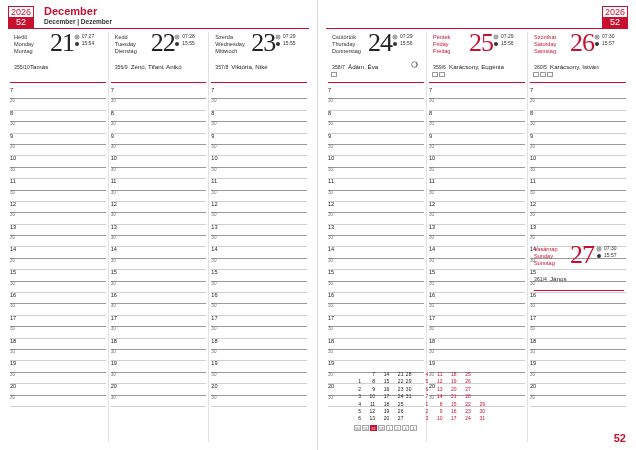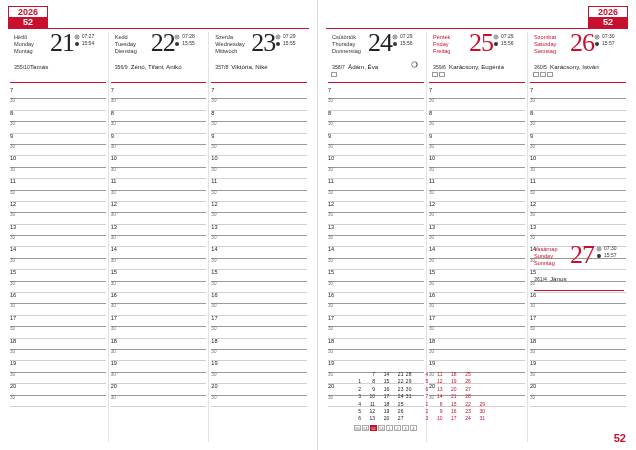--- a/index.html
+++ b/index.html
@@ -15,22 +15,22 @@
   .page {
     position:absolute; left:0; top:0; width:636px; height:450px;
     display:flex;
   }
   .leaf { position:relative; height:450px; }
   .leaf-left { width:318px; border-right:1px solid #d9d9d9; }
   .leaf-right { width:318px; }
 
   
   .yearbadge {
-    position:absolute; width:40px; text-align:center;
-    font-weight:bold; line-height:1.05;
+    position:absolute; width:26px; text-align:center;
+    font-weight:normal; line-height:1.05;
   }
   .yearbadge .yr {
     display:block; color:#c8102e; font-size:9px; border:1px solid #c8102e;
     border-bottom:none; padding:1px 0 0 0;
   }
   .yearbadge .wk {
     display:block; background:#c8102e; color:#fff; font-size:9px; padding:1px 0;
   }
   .yb-left { left:8px; top:6px; }
   .yb-right { right:8px; top:6px; }
@@ -112,20 +112,24 @@
 
 <div class="page">
 
   <div class="leaf leaf-left">
 
     <div class="yearbadge yb-left">
       <span class="yr">2026</span>
       <span class="wk">52</span>
     </div>
 
+    <div class="monthblock">
+      <div class="m1">December</div>
+      <div class="m2">December | Dezember</div>
+    </div>
     <div class="headrule"></div>
 
     <div class="cols">
 
       <div class="col">
         <div class="dayhead">
           <div class="dow">
             <div class="d1">Hétfő</div>
             <div class="d2">Monday</div>
             <div class="d3">Montag</div>

